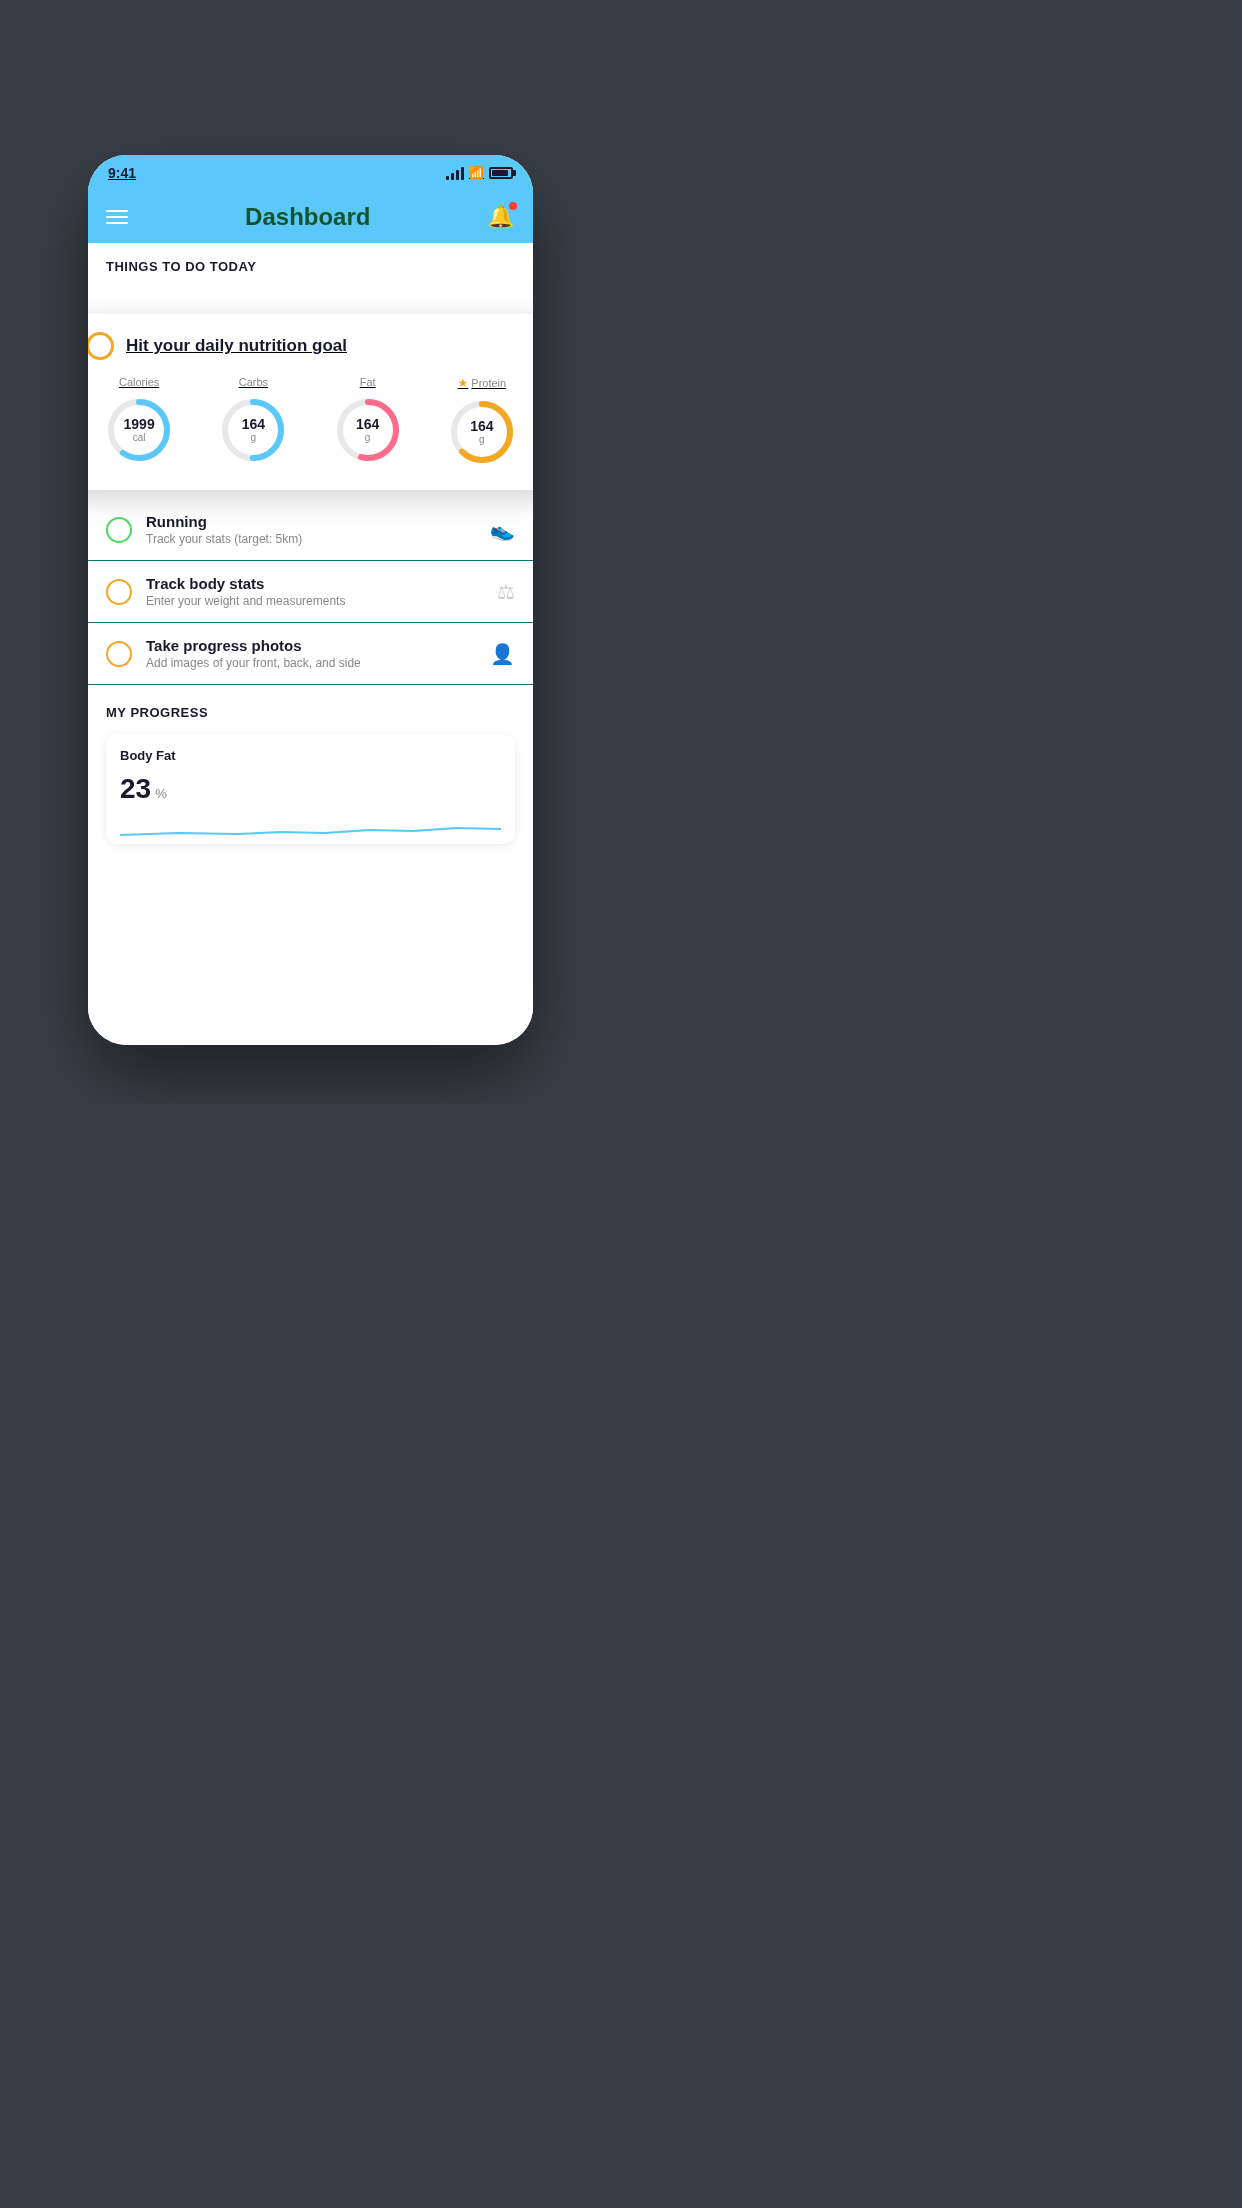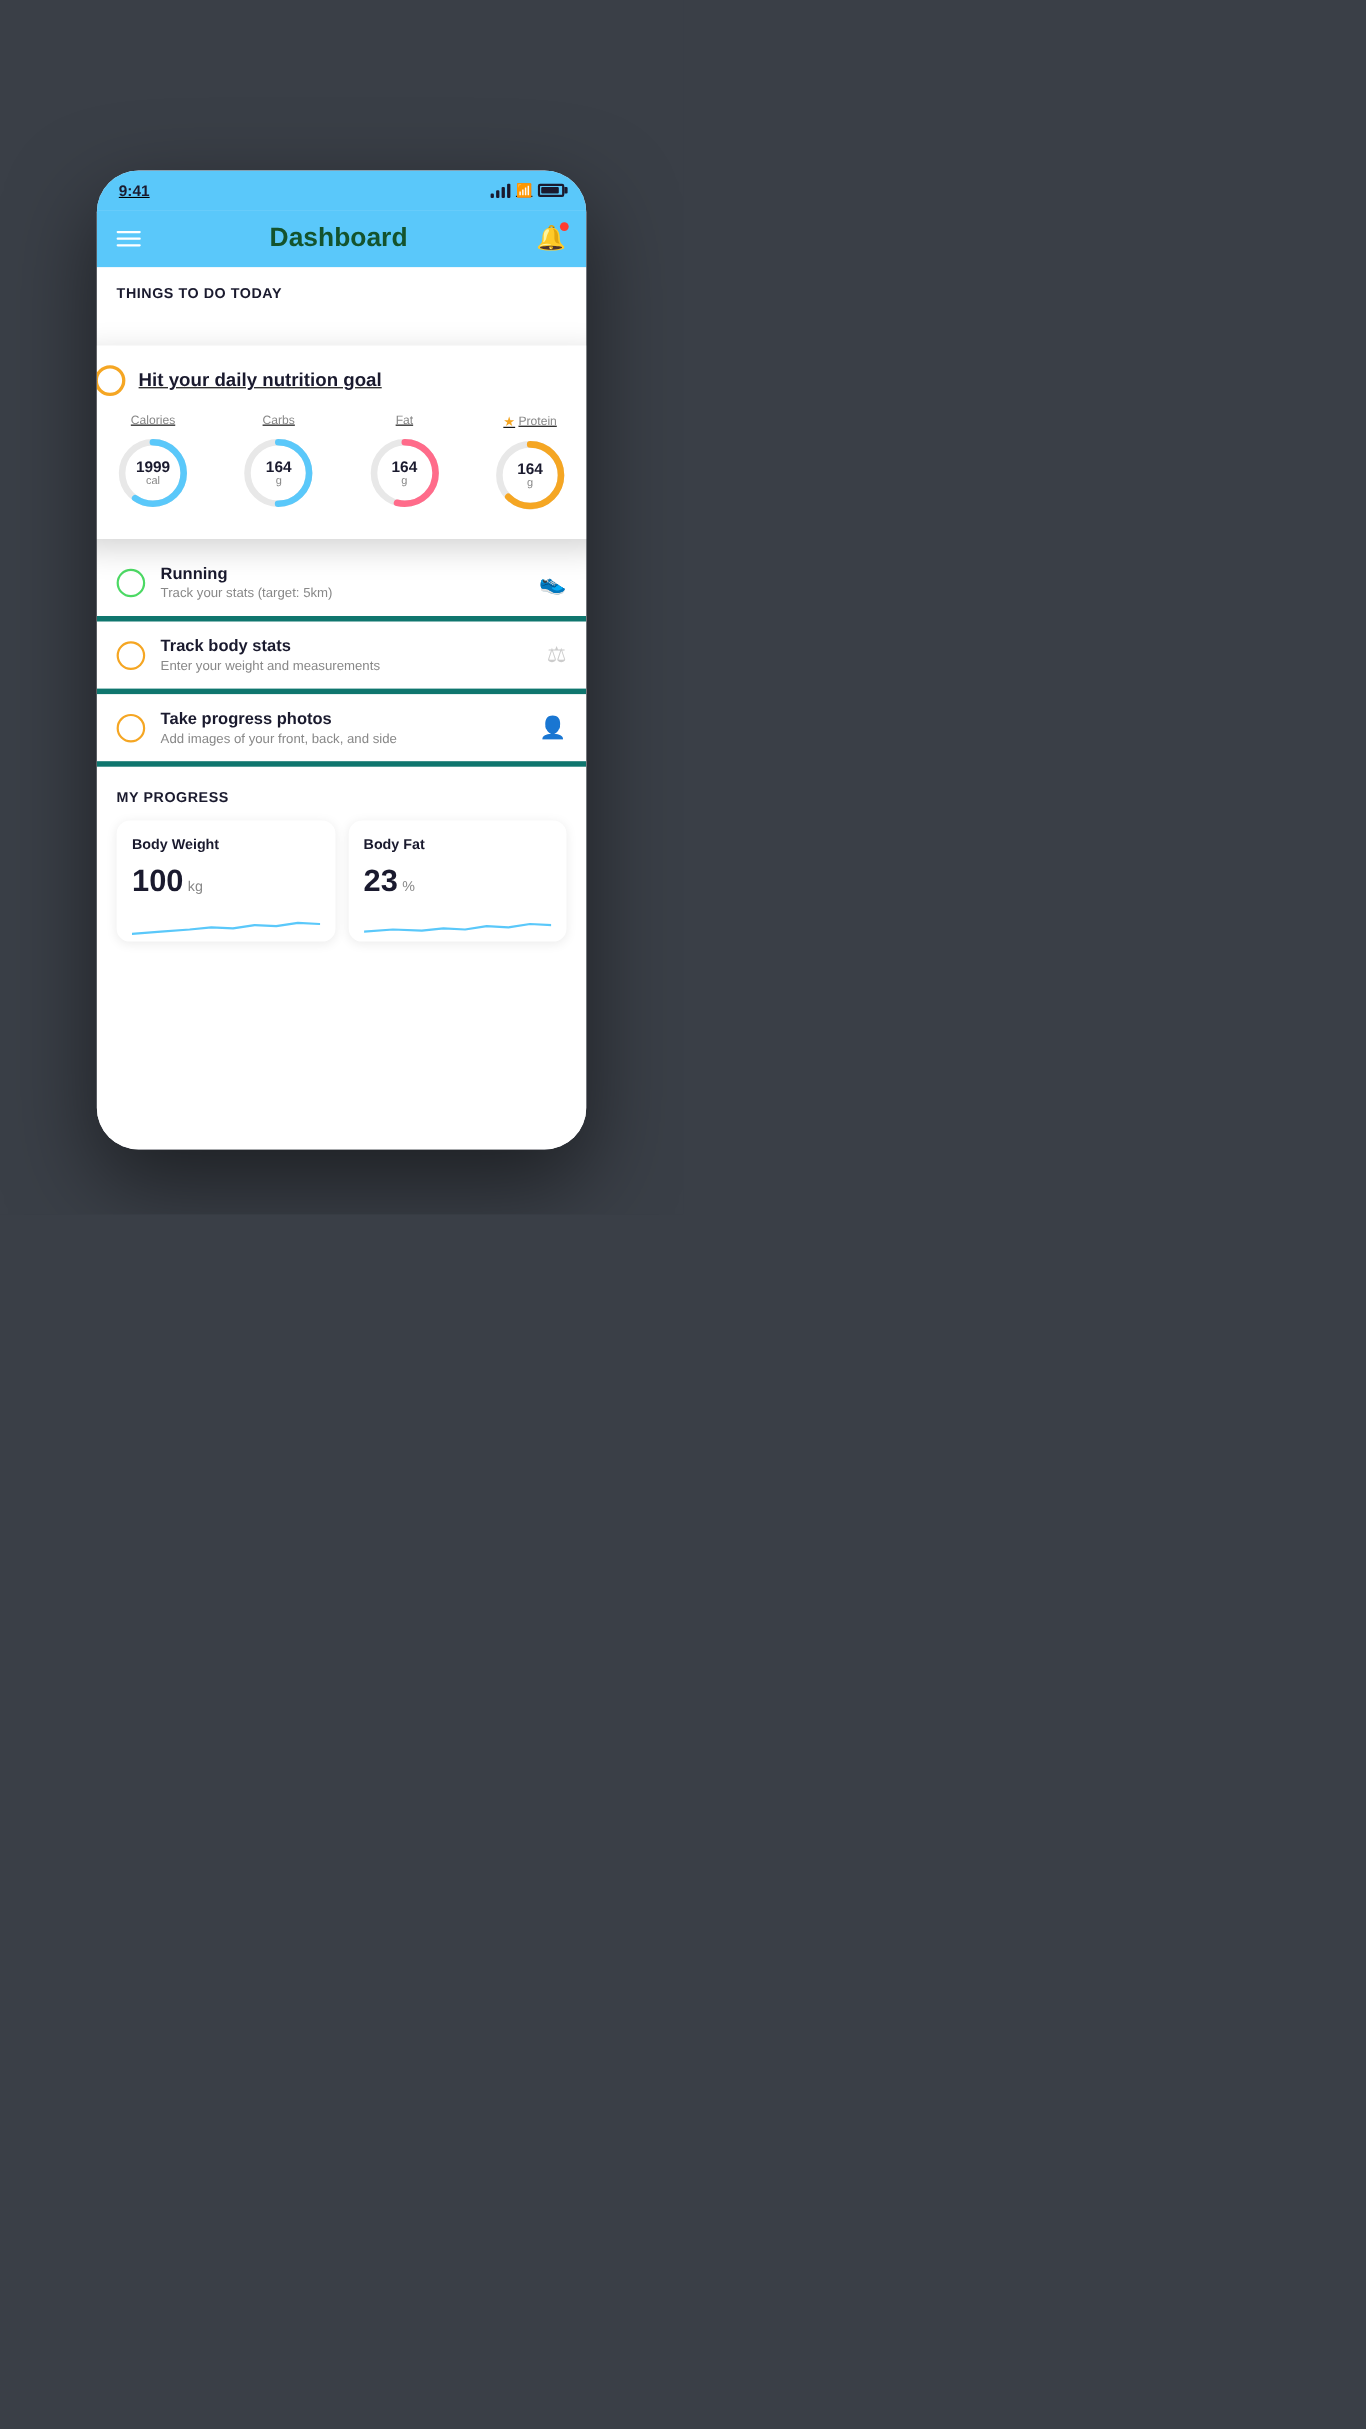--- a/index.html
+++ b/index.html
@@ -251,21 +251,21 @@
     }
 
     
     .todo-section {
       padding-top: 215px;
     }
     .todo-item {
       display: flex;
       align-items: center;
       padding: 14px 18px;
-      border-bottom: 5px solid #0f766e;
+      border-bottom: 1px solid #0f766e;
       gap: 14px;
       position: relative;
     }
     .todo-circle {
       width: 26px;
       height: 26px;
       border-radius: 50%;
       border: 2.5px solid #ccc;
       flex-shrink: 0;
     }
@@ -480,30 +480,20 @@
             </div>
             <span class="todo-icon">👤</span>
           </div>
 
         </div>
 
         <div class="progress-section">
           <div class="progress-header">MY PROGRESS</div>
           <div class="progress-cards">
 
-            <div class="progress-card">
-              <div class="progress-card-title">Body Weight</div>
-              <div class="progress-value-row">
-                <span class="progress-big-number">100</span>
-                <span class="progress-unit">kg</span>
-              </div>
-              <svg class="chart-wave" viewBox="0 0 130 30" preserveAspectRatio="none">
-                <polyline points="0,22 20,20 40,18 55,16 70,17 85,14 100,15 115,12 130,13" fill="none" stroke="#5ac8fa" stroke-width="2" stroke-linecap="round" stroke-linejoin="round"></polyline>
-              </svg>
-            </div>
 
             <div class="progress-card">
               <div class="progress-card-title">Body Fat</div>
               <div class="progress-value-row">
                 <span class="progress-big-number">23</span>
                 <span class="progress-unit">%</span>
               </div>
               <svg class="chart-wave" viewBox="0 0 130 30" preserveAspectRatio="none">
                 <polyline points="0,20 20,18 40,19 55,17 70,18 85,15 100,16 115,13 130,14" fill="none" stroke="#5ac8fa" stroke-width="2" stroke-linecap="round" stroke-linejoin="round"></polyline>
               </svg>

